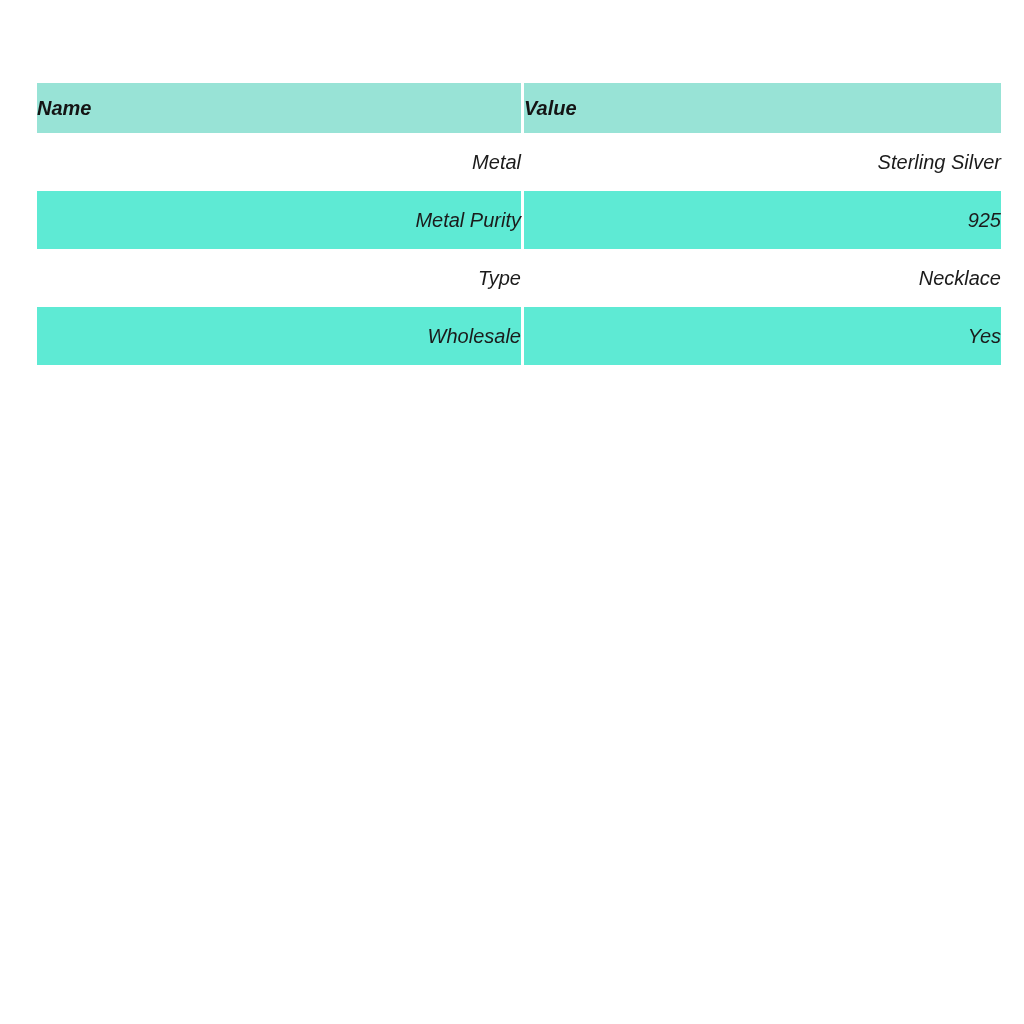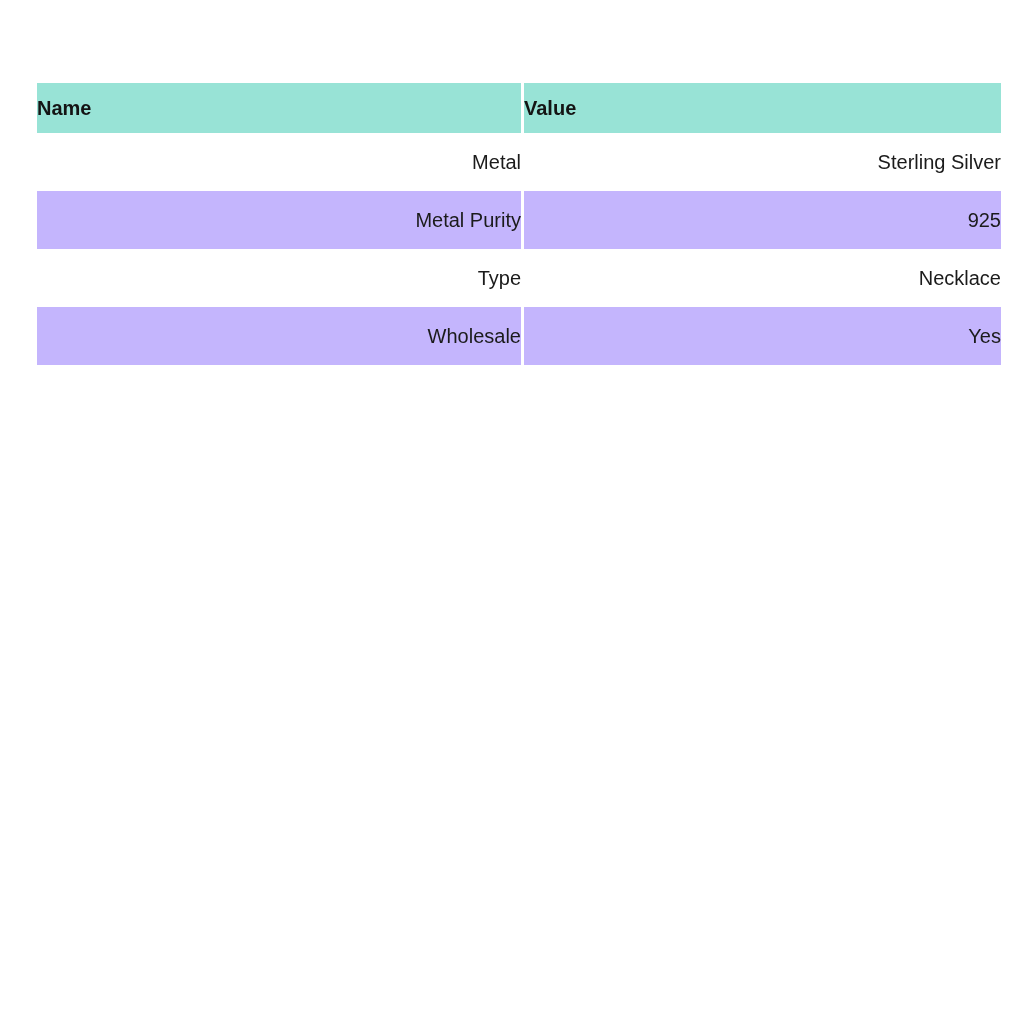--- a/index.html
+++ b/index.html
@@ -11,20 +11,21 @@
     font-family: "Liberation Sans", "DejaVu Sans", sans-serif;
     color: #1b1b1b;
     -webkit-font-smoothing: antialiased;
   }
   .page {
     position: relative;
     width: 1024px;
     height: 1024px;
     background: #ffffff;
     overflow: hidden;
+    font-style: italic;
   }
   .table-wrap {
     position: absolute;
     left: 34px;
     top: 83px;
   }
   table.attr-table {
     border-collapse: separate;
     border-spacing: 3px 0;
     table-layout: fixed;
@@ -42,21 +43,21 @@
   }
   table.attr-table td {
     height: 58px;
     font-weight: 400;
     text-align: right;
     vertical-align: middle;
     padding: 0;
     color: #1b1b1b;
   }
   table.attr-table tr.alt td {
-    background: #c4b5fd;
+    background: #5eead4;
     margin-left: 48px;
   }
   table.attr-table tr.plain td {
     background: #ffffff;
   }
   .col-name  { width: 484px; }
   .col-value { width: 477px; }
   th.cell-name, td.cell-name  { padding-left: 35px; }
   th.cell-value, td.cell-value { padding-left: 21px; }
 </style>

